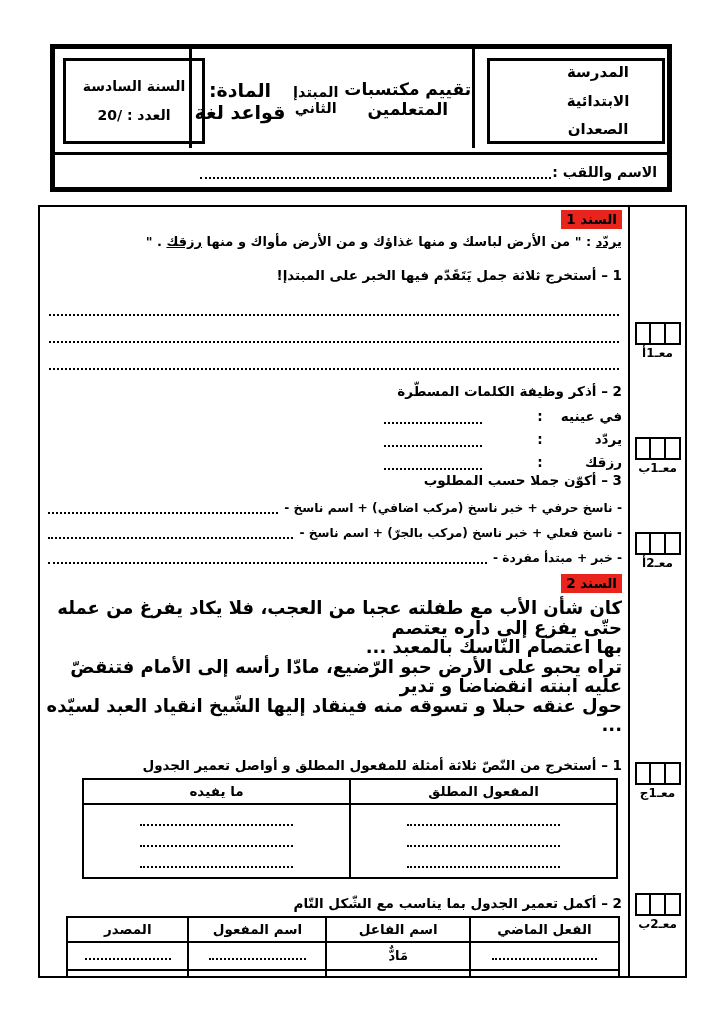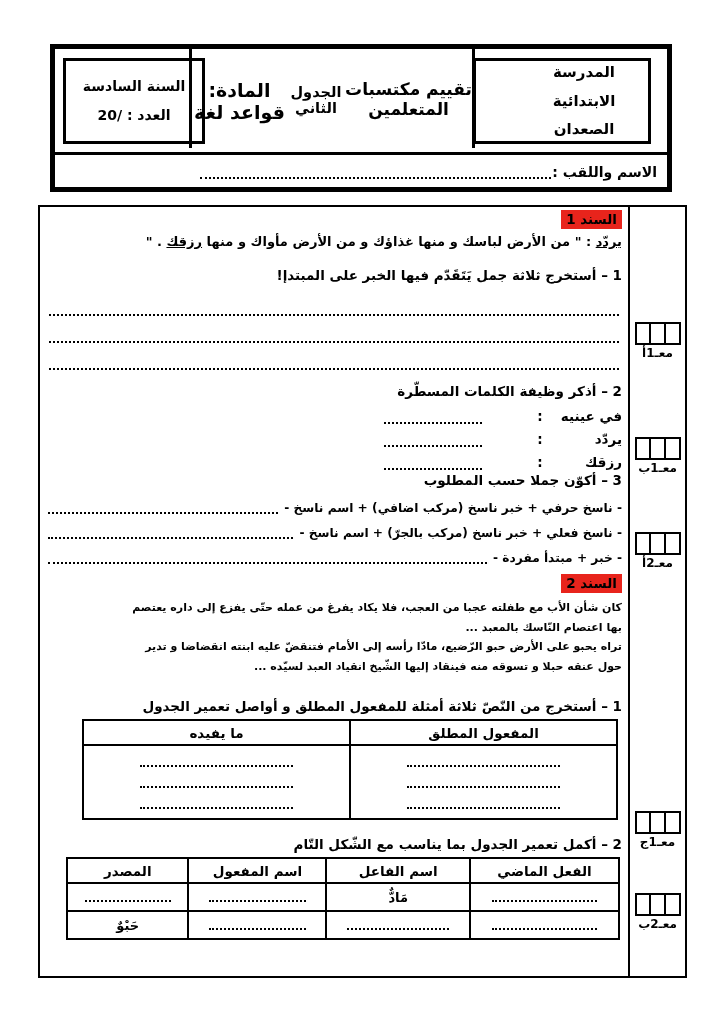--- a/index.html
+++ b/index.html
@@ -11,21 +11,21 @@
   }
   .rtl { direction:rtl; unicode-bidi:embed; }
 
   
   .header-box {
     position:absolute; left:50px; top:44px; width:622px; height:148px;
     border:5px solid #000;
   }
   .header-top { position:relative; height:106px; border-bottom:3px solid #000; }
   .cell-school {
-    position:absolute; right:16px; top:9px; width:178px; height:86px;
+    position:absolute; right:2px; top:9px; width:178px; height:86px;
     border:3px solid #000; display:flex; flex-direction:column;
     align-items:center; justify-content:center;
     font-weight:bold; font-size:15px; line-height:1.9; text-align:center;padding-left:44px;
   }
   .cell-title {
     position:absolute; right:192px; top:0; width:286px; height:99px;
     border-right:3px solid #000; border-left:3px solid #000;
     display:flex; align-items:center; justify-content:flex-start;
     text-align:center; font-weight:bold;
   }
@@ -52,21 +52,21 @@
     position:absolute; left:38px; top:205px; width:592px; height:773px;
     border:2px solid #000; padding:2px 6px 0 6px; overflow:hidden;
   }
   .sanad {
     display:inline-block; background:#e8241c; color:#000000;
     font-weight:bold; font-size:13.5px; line-height:16px;
     padding:1px 5px 2px 5px; margin-bottom:3px;
   }
   .ptext { font-weight:bold; font-size:13px; line-height:20px; text-align:right; }
   .ptext .u { text-decoration:underline; }
-  .plines { font-weight:bold; font-size:11px; line-height:19.5px; white-space:pre-line; text-align:right; }
+  .plines { font-weight:bold; font-size:18px; line-height:19.5px; white-space:pre-line; text-align:right; }
   .qline  { font-weight:bold; font-size:13.5px; line-height:20px; }
   .q1 { margin-top:13px; }
   .dotline { border-bottom:2px dotted #000; height:27px; margin:0 3px; }
   .dotline.first { height:31px; }
   .q2 { margin-top:11px; }
   .ansrow { display:flex; align-items:flex-end; height:23px; font-weight:bold; font-size:13.5px; }
   .answord { width:72px; }
   .anssep  { width:20px; text-align:center; }
   .ansgap  { width:48px; }
   .ansdots { width:98px; border-bottom:2px dotted #000; height:14px; }
@@ -114,21 +114,21 @@
 <div class="rtl">
 
   <div class="header-box">
     <div class="header-top">
       <div class="cell-school">
         <div>المدرسة الابتدائية</div>
         <div>الصعدان</div>
       </div>
       <div class="cell-title">
         <div class="t1">تقييم مكتسبات المتعلمين</div>
-        <div class="t2">الجدول الثاني</div>
+        <div class="t2">المبتدإ الثاني</div>
         <div class="t3">المادة: قواعد لغة</div>
       </div>
       <div class="cell-year">
         <div>السنة السادسة</div>
         <div>العدد : /20</div>
       </div>
     </div>
     <div class="header-name">
       <span>الاسم واللقب :</span>
       <span class="dotfill"></span>
@@ -251,21 +251,21 @@
       <div class="score-label">معـ1ب</div>
     </div>
     <div class="score-group" style="top:325px">
       <div class="score-cells">
         <span class="sc"></span>
           <span class="sc"></span>
           <span class="sc"></span>
       </div>
       <div class="score-label">معـ2أ</div>
     </div>
-    <div class="score-group" style="top:604px">
+    <div class="score-group" style="top:555px">
       <div class="score-cells">
         <span class="sc"></span>
           <span class="sc"></span>
           <span class="sc"></span>
       </div>
       <div class="score-label">معـ1ج</div>
     </div>
     <div class="score-group" style="top:686px">
       <div class="score-cells">
         <span class="sc"></span>

